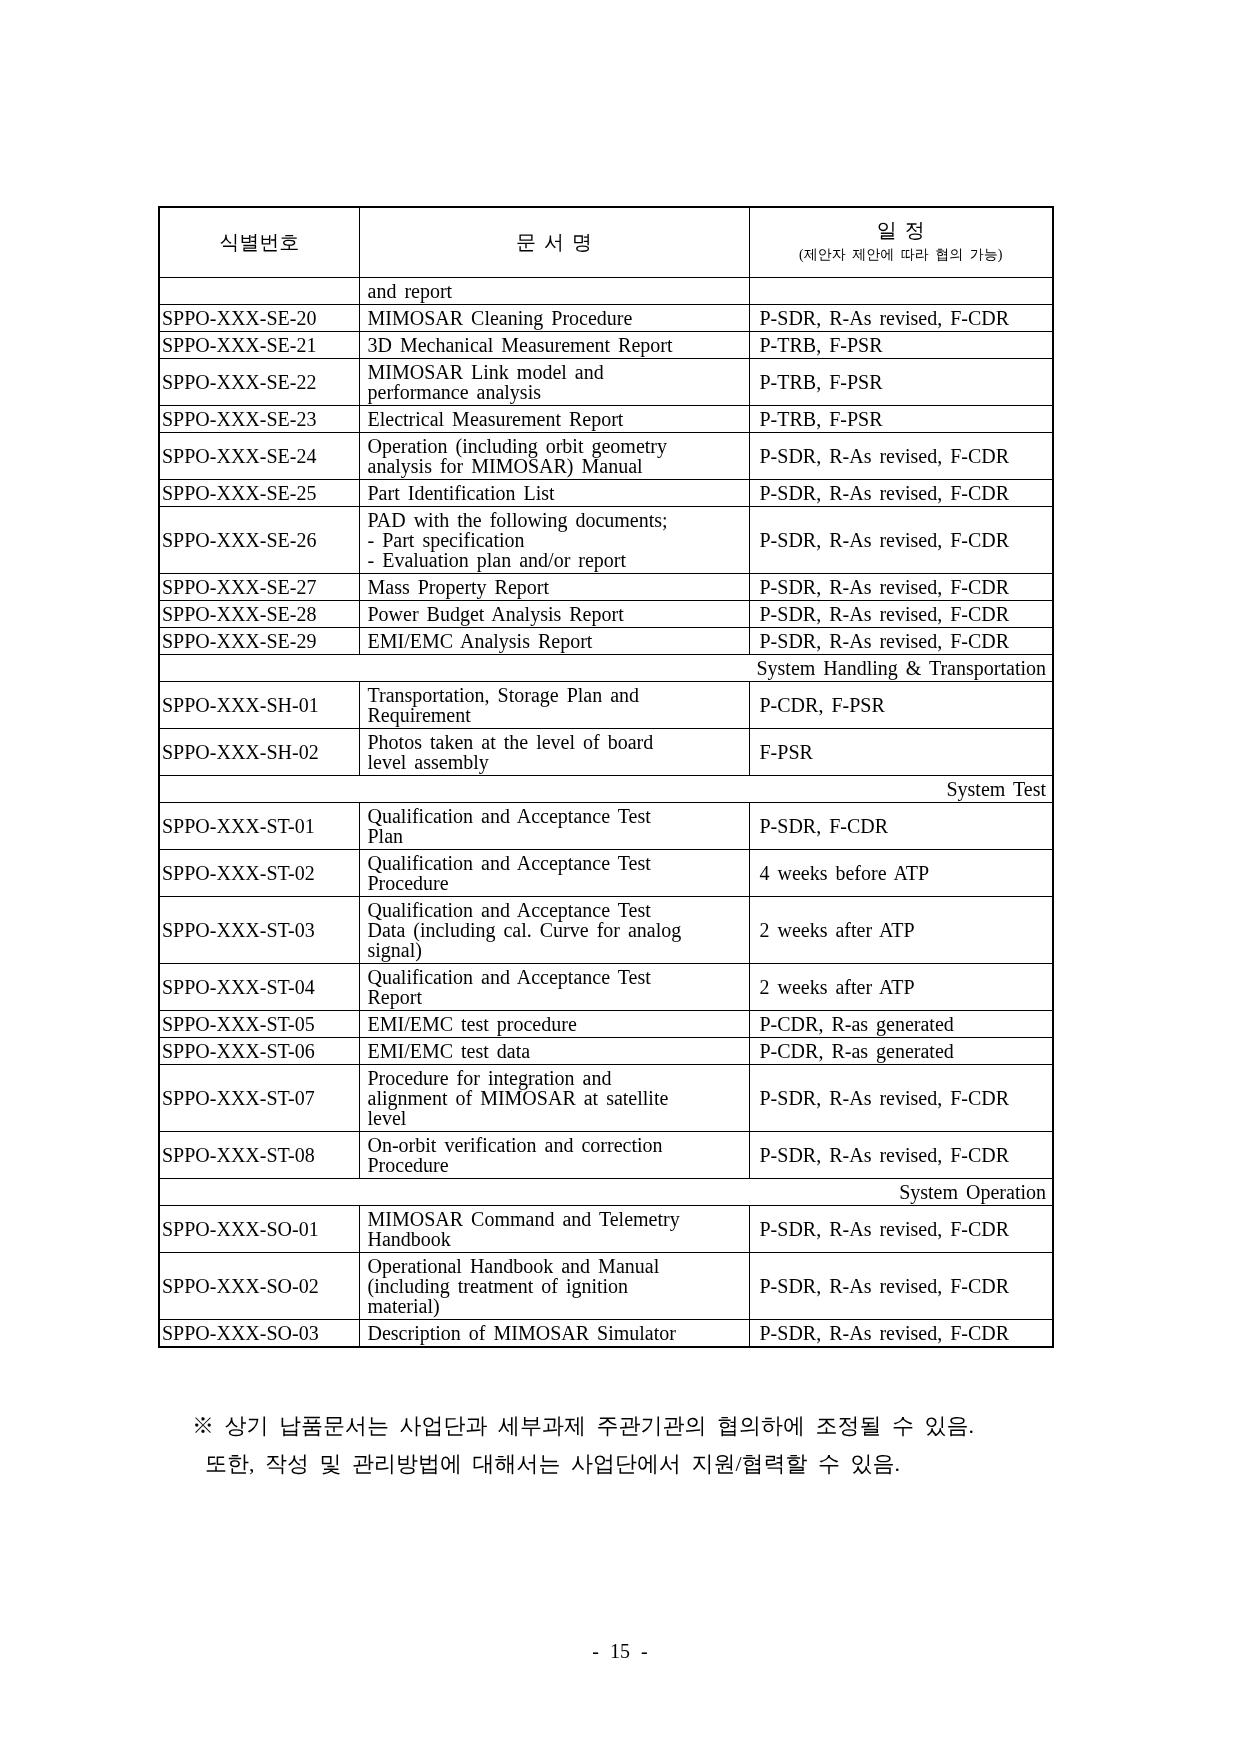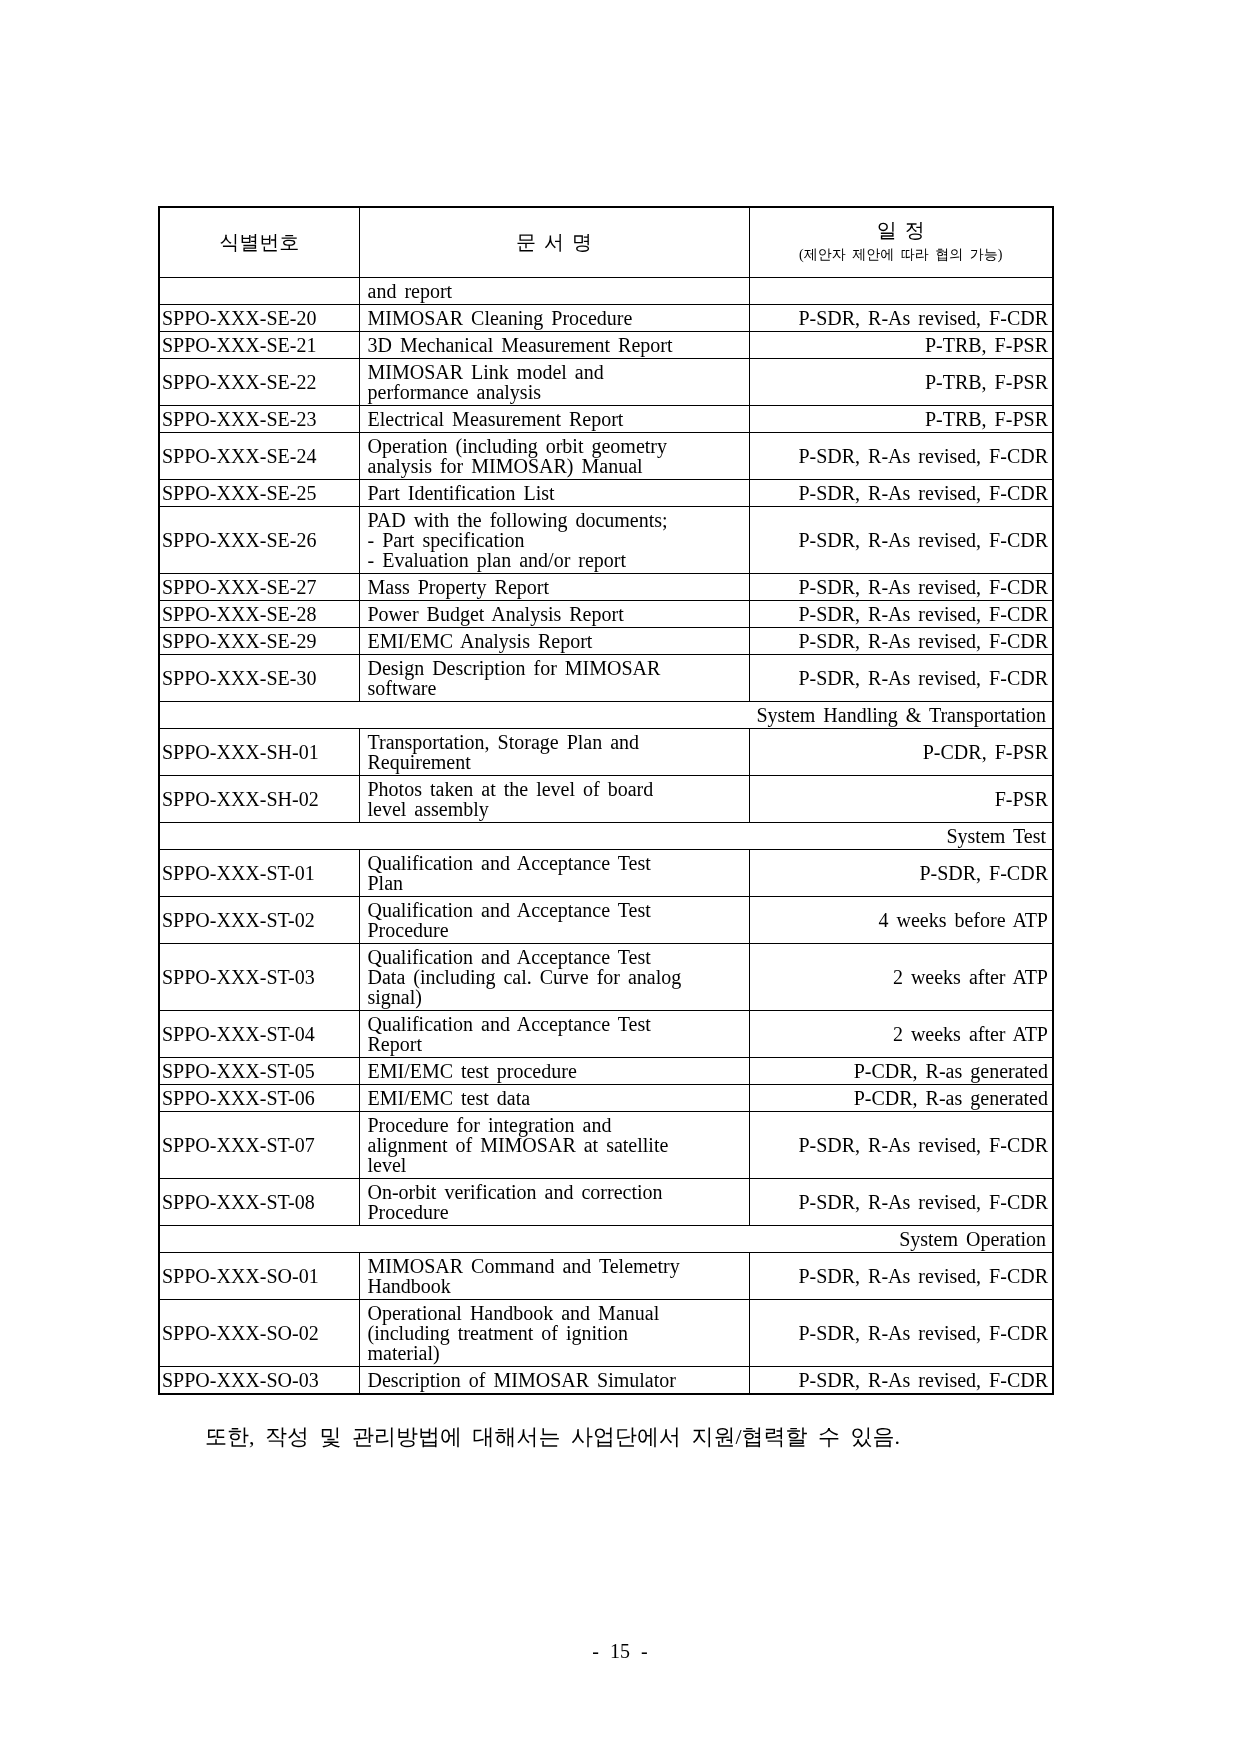--- a/index.html
+++ b/index.html
@@ -21,21 +21,21 @@
     vertical-align: middle;
     word-spacing: 3px;
     padding: 3px 6px;
     overflow: hidden;
   }
   .doc-table thead tr { height: 70px; margin-left: 45px; }
   .doc-table th { text-align: center; padding: 3px 4px; }
   .hdr-sub { font-size: 14px; margin-top: 5px; }
   td.cell-id { padding: 3px 2px; }
   td.cell-name { text-align: left; white-space: pre-line; padding: 3px 6px 3px 8px; }
-  td.cell-sched { text-align: right; padding: 3px 4px 3px 10px; }
+  td.cell-sched { text-align: left; padding: 3px 4px 3px 10px; }
   td.cell-section { text-align: right; }
   .footnote {
     position: absolute; left: 192px; top: 1412px;
     font-size: 22px; line-height: 27px; word-spacing: 5px;
   }
   .footnote-line2 { margin-top: 11px; padding-left: 13px; }
   .page-number {
     position: absolute; left: 0; top: 1640px; width: 100%;
     text-align: center; font-size: 20px; word-spacing: 6px;
   }
@@ -113,26 +113,20 @@
         <td class="cell-id">SPPO-XXX-SE-28</td>
         <td class="cell-name">Power Budget Analysis Report</td>
         <td class="cell-sched">P-SDR, R-As revised, F-CDR</td>
       </tr>
       <tr>
         <td class="cell-id">SPPO-XXX-SE-29</td>
         <td class="cell-name">EMI/EMC Analysis Report</td>
         <td class="cell-sched">P-SDR, R-As revised, F-CDR</td>
       </tr>
       <tr>
-        <td class="cell-id">SPPO-XXX-SE-30</td>
-        <td class="cell-name">Design Description for MIMOSAR
-software</td>
-        <td class="cell-sched">P-SDR, R-As revised, F-CDR</td>
-      </tr>
-      <tr>
         <td colspan="3" class="cell-section">System Handling &amp; Transportation</td>
       </tr>
       <tr>
         <td class="cell-id">SPPO-XXX-SH-01</td>
         <td class="cell-name">Transportation, Storage Plan and
 Requirement</td>
         <td class="cell-sched">P-CDR, F-PSR</td>
       </tr>
       <tr>
         <td class="cell-id">SPPO-XXX-SH-02</td>
@@ -209,16 +203,17 @@
       </tr>
       <tr>
         <td class="cell-id">SPPO-XXX-SO-03</td>
         <td class="cell-name">Description of MIMOSAR Simulator</td>
         <td class="cell-sched">P-SDR, R-As revised, F-CDR</td>
       </tr>
     </tbody>
 </table>
 
 <div class="footnote">
+  <div>※ 상기 납품문서는 사업단과 세부과제 주관기관의 협의하에 조정될 수 있음.</div>
   <div class="footnote-line2">또한, 작성 및 관리방법에 대해서는 사업단에서 지원/협력할 수 있음.</div>
 </div>
 
 <div class="page-number">- 15 -</div>
 
 </body></html>

